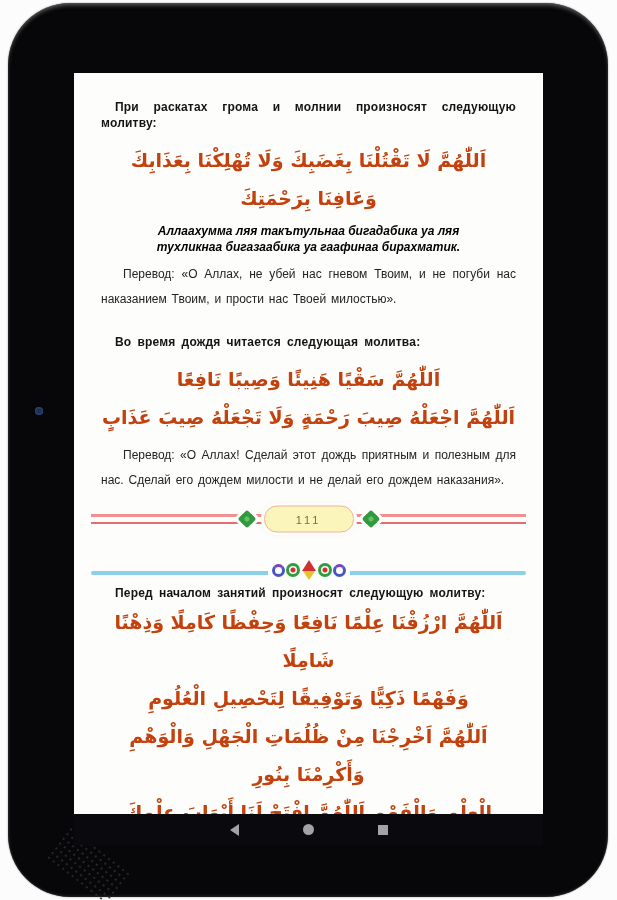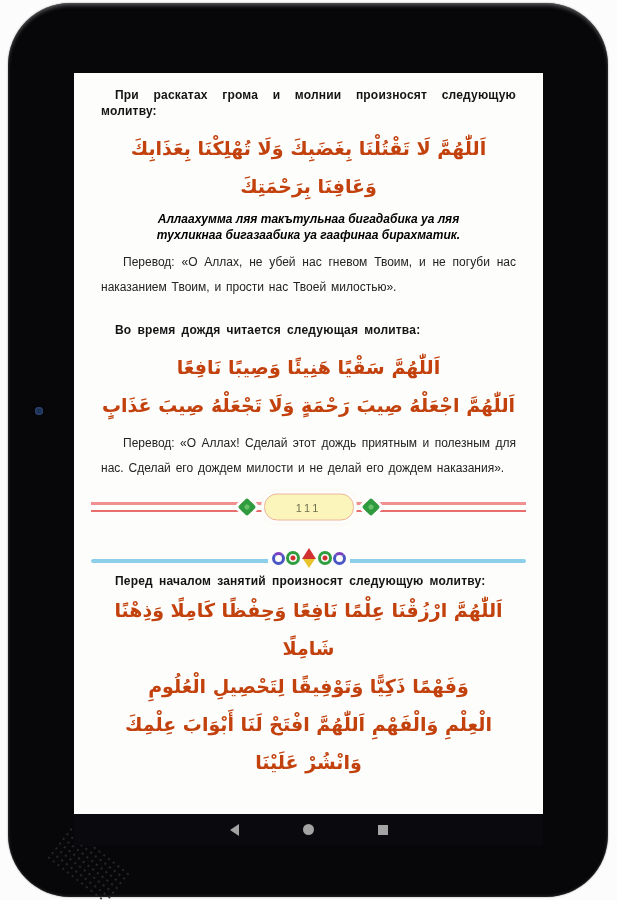--- a/index.html
+++ b/index.html
@@ -25,21 +25,21 @@
     background-image:radial-gradient(circle,#2c2c31 1px,transparent 1.4px);
     background-size:6px 6px;transform:rotate(38deg);opacity:.85;
   }
   .screen{
     position:absolute;left:66px;top:70px;width:469px;height:772px;
     background:#000;overflow:hidden;box-shadow:inset 0 1px 0 #3a3a3a;
   }
   
   .page{
     width:469px;height:741px;box-sizing:border-box;
-    background:#fdfdfc;padding:0 27px;overflow:hidden;
+    background:#fdfdfc;padding:12px 27px;overflow:hidden;
   }
   .heading{
     font-size:12px;font-weight:bold;color:#141414;
     line-height:16px;text-align:justify;text-indent:14px;
     letter-spacing:.2px;word-spacing:2.5px;
   }
   .h1{margin-top:14px;}
   .h2{margin-top:22px;}
   .h3{margin-top:4px;}
   .arabic-block{margin-top:10px;}
@@ -176,20 +176,21 @@
           <span class="orn-ring"></span>
           <span class="orn-curl right"></span>
         </div>
       </div>
 
       <div>
         <div class="heading h3">Перед началом занятий произносят следующую молитву:</div>
         <div class="arabic-block ar3">
           <div class="arabic-line">اَللّٰهُمَّ ارْزُقْنَا عِلْمًا نَافِعًا وَحِفْظًا كَامِلًا وَذِهْنًا شَامِلًا</div>
           <div class="arabic-line">وَفَهْمًا ذَكِيًّا وَتَوْفِيقًا لِتَحْصِيلِ الْعُلُومِ</div>
+          <div class="arabic-line">اَللّٰهُمَّ اَخْرِجْنَا مِنْ ظُلُمَاتِ الْجَهْلِ وَالْوَهْمِ وَأَكْرِمْنَا بِنُورِ</div>
           <div class="arabic-line">الْعِلْمِ وَالْفَهْمِ اَللّٰهُمَّ افْتَحْ لَنَا أَبْوَابَ عِلْمِكَ وَانْشُرْ عَلَيْنَا</div>
 
         </div>
       </div>
 
     </div>
 
     <div class="navbar">
       <div class="nav-back"></div>
       <div class="nav-home"></div>

